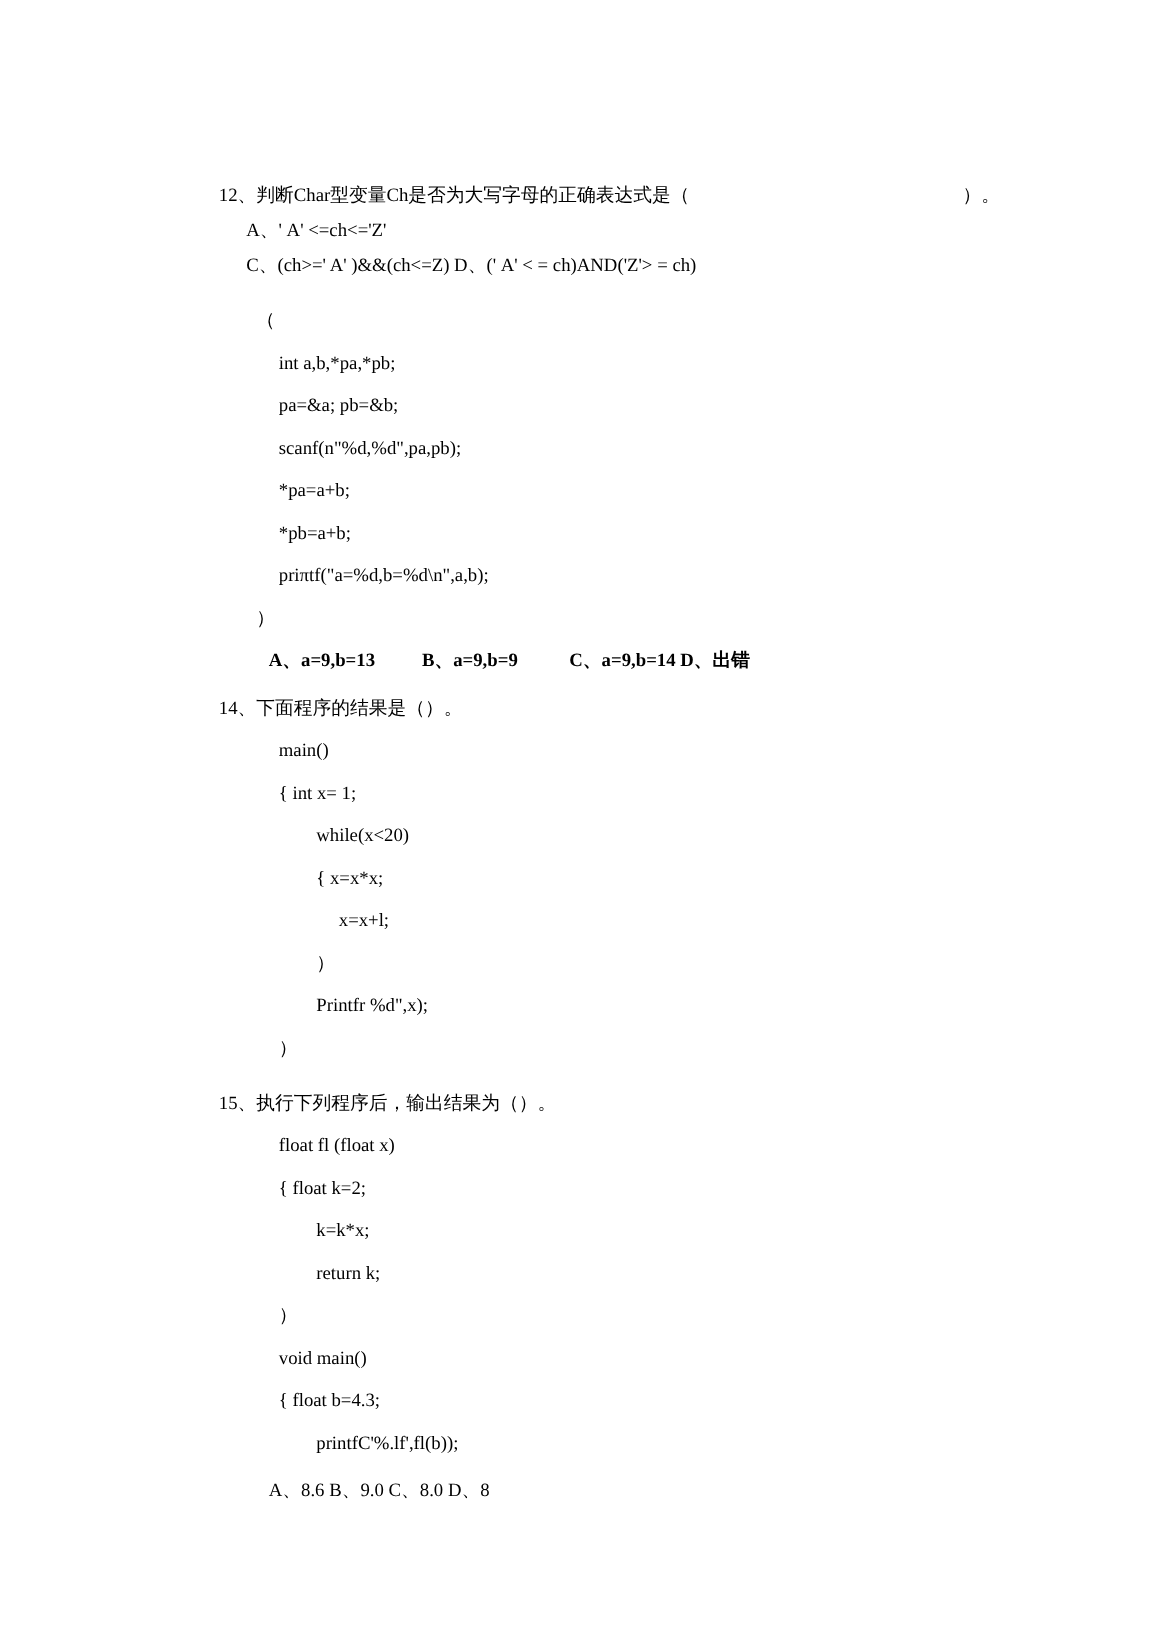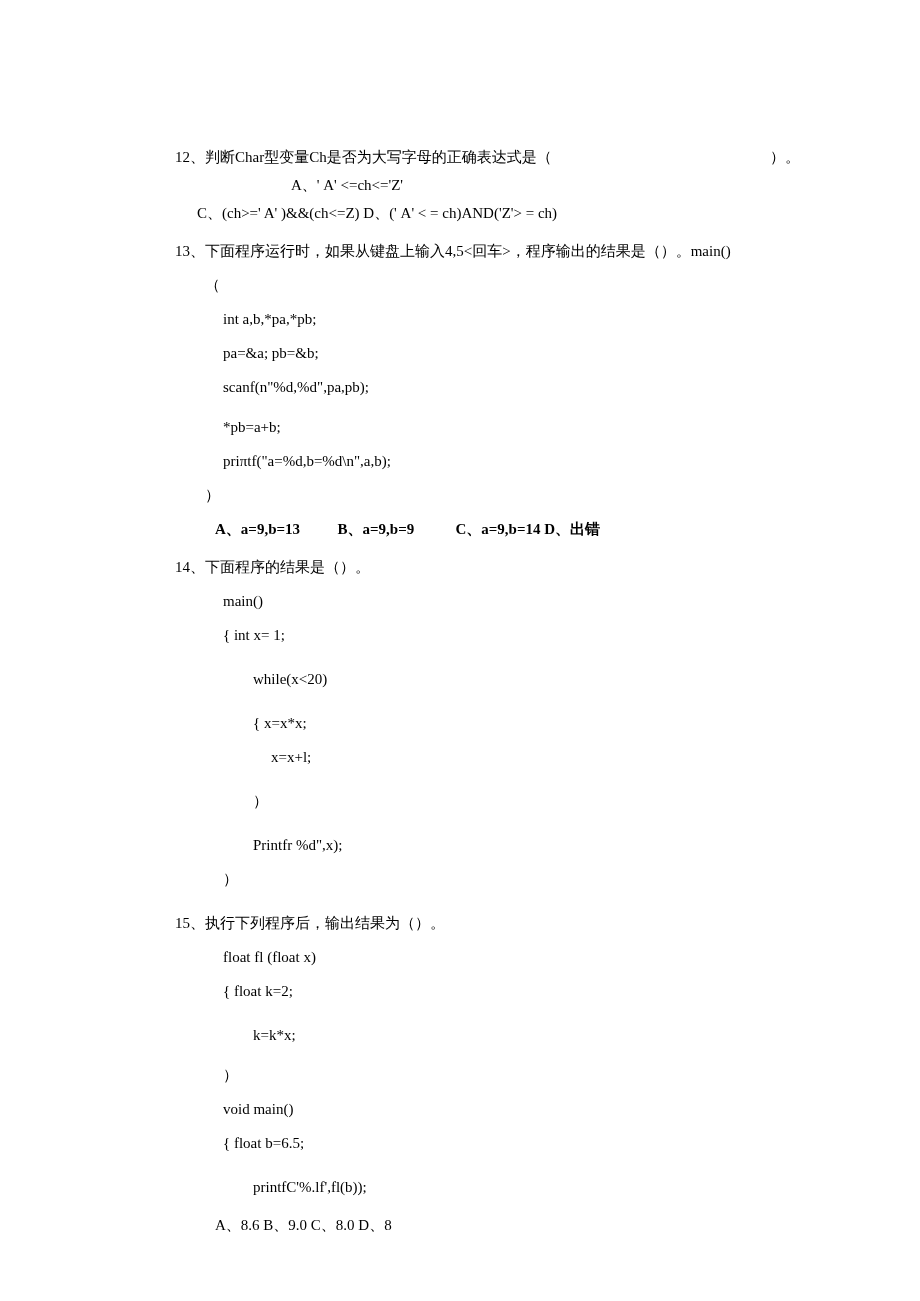--- a/index.html
+++ b/index.html
@@ -16,29 +16,28 @@
     min-height: 1301px;
     padding: 145px 120px 50px 175px;
     box-sizing: border-box;
   }
   .q-line {
     margin: 0 0 4px 0;
   }
   .q-row {
     display: flex;
     flex-wrap: wrap;
-    text-align: center;
   }
   .opt-a { flex: 0 0 300px; }
   .opt-b { flex: 1; }
   .indent-opt { padding-left: 22px; }
   .indent-1 { padding-left: 30px; }
   .indent-2 { padding-left: 40px; }
   .indent-3 { padding-left: 48px; }
-  .indent-4 { padding-left: 78px; margin-top: 10px; }
+  .indent-4 { padding-left: 78px; }
   .indent-5 { padding-left: 96px; }
   .spacer { height: 6px; }
   .spacer-big { height: 10px; }
 </style>
 </head>
 <body>
 
 <div class="page">
 
   <div class="q-line q-row">
@@ -48,30 +47,30 @@
   </div>
   <div class="q-line q-row indent-opt">
     <span class="opt-a">A、' A' &lt;=ch&lt;='Z'</span>
   </div>
   <div class="q-line indent-opt">
     <span>C、(ch&gt;=' A' )&amp;&amp;(ch&lt;=Z) D、(' A' &lt; = ch)AND('Z'&gt; = ch)</span>
   </div>
 
   <div class="spacer-big"></div>
 
-  <div class="q-line">13、下面程序运行时，如果从键盘上输入4,5&lt;回车&gt;，程序输出的结果是（）。main()</div>
   <div class="spacer"></div>
   <div class="q-line indent-1">（</div>
   <div class="spacer"></div>
   <div class="q-line indent-3">int a,b,*pa,*pb;</div>
   <div class="spacer"></div>
   <div class="q-line indent-3">pa=&amp;a; pb=&amp;b;</div>
   <div class="spacer"></div>
   <div class="q-line indent-3">scanf(n"%d,%d",pa,pb);</div>
   <div class="spacer"></div>
+  <div class="q-line indent-3">*pa=a+b;</div>
   <div class="spacer"></div>
   <div class="q-line indent-3">*pb=a+b;</div>
   <div class="spacer"></div>
   <div class="q-line indent-3">priπtf("a=%d,b=%d\n",a,b);</div>
   <div class="spacer"></div>
   <div class="q-line indent-1">）</div>
   <div class="spacer"></div>
   <div class="q-line indent-2" style="white-space:pre;font-weight:bold;">A、a=9,b=13          B、a=9,b=9           C、a=9,b=14 D、出错</div>
 
   <div class="spacer-big"></div>
@@ -98,24 +97,25 @@
   <div class="spacer-big"></div>
 
   <div class="q-line">15、执行下列程序后，输出结果为（）。</div>
   <div class="spacer"></div>
   <div class="q-line indent-3">float fl (float x)</div>
   <div class="spacer"></div>
   <div class="q-line indent-3">{ float k=2;</div>
   <div class="spacer"></div>
   <div class="q-line indent-4">k=k*x;</div>
   <div class="spacer"></div>
+  <div class="q-line indent-4">return k;</div>
   <div class="spacer"></div>
   <div class="q-line indent-3">）</div>
   <div class="spacer"></div>
   <div class="q-line indent-3">void main()</div>
   <div class="spacer"></div>
-  <div class="q-line indent-3">{ float b=6.5;</div>
+  <div class="q-line indent-3">{ float b=4.3;</div>
   <div class="spacer"></div>
   <div class="q-line indent-4">printfC'%.lf',fl(b));</div>
   <div class="spacer-big"></div>
   <div class="q-line indent-2">A、8.6 B、9.0 C、8.0 D、8</div>
 
 </div>
 
 </body></html>

